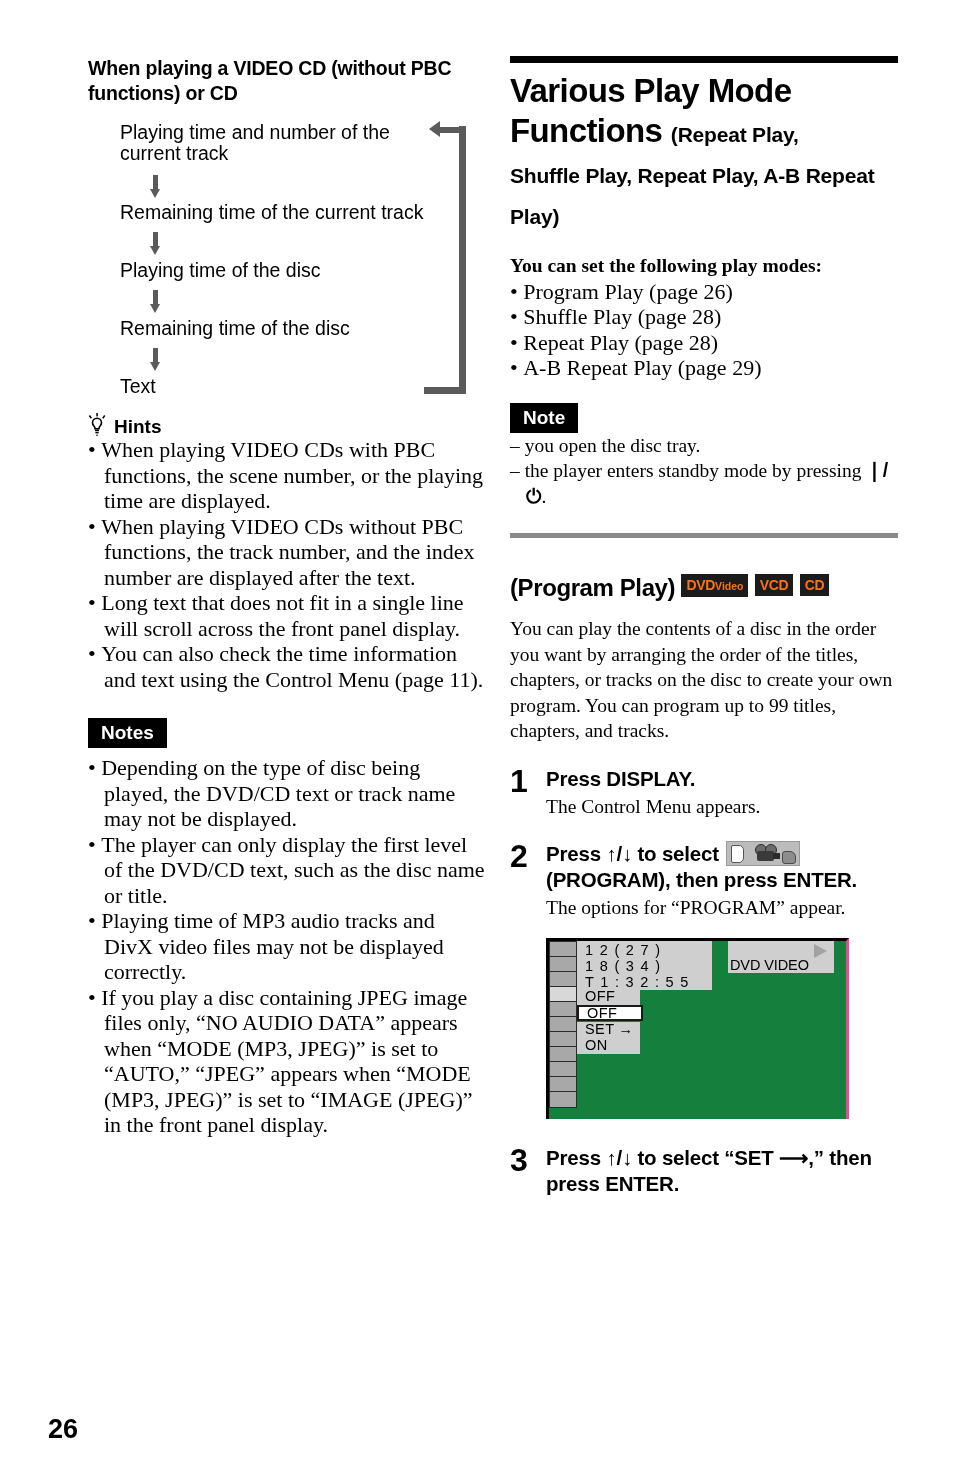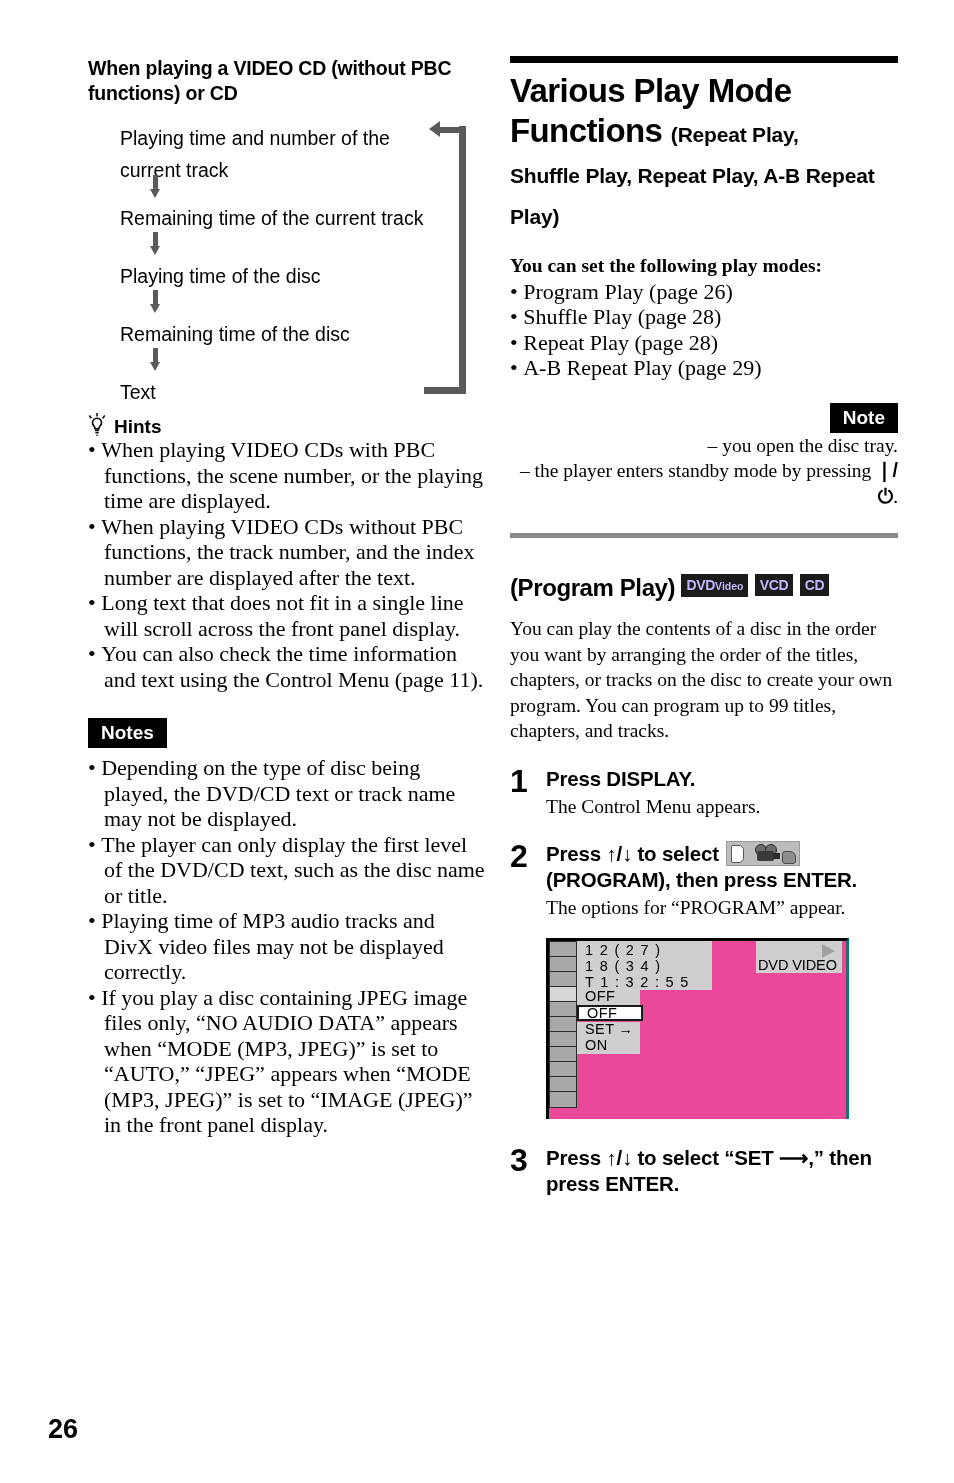--- a/index.html
+++ b/index.html
@@ -56,31 +56,31 @@
   }
   ul.dash > li::before{content:"\2013\00a0";}
 
   
   .badge-black{
     display:inline-block;background:#000;color:#fff;
     font-family:"Liberation Sans", sans-serif;font-weight:bold;
     font-size:19px;line-height:19px;padding:5px 13px 6px 13px;
   }
   .disc-badge{
-    display:inline-block;background:#1b1b1b;color:#c4b5fd;
+    display:inline-block;background:#1b1b1b;color:#f97316;
     font-family:"Liberation Sans", sans-serif;font-weight:bold;
     font-size:14px;line-height:14px;padding:4px 5px 4px 5px;
     vertical-align:6px;letter-spacing:-0.3px;
   }
   .disc-badge .lo{font-size:10.5px;letter-spacing:0;}
 
   
   .flow{position:relative;margin-top:6px;height:285px;}
   .flow .fl-txt{
-    position:absolute;font-size:19.5px;line-height:32px;
+    position:absolute;font-size:19.5px;line-height:21px;
     font-family:"Liberation Sans", sans-serif;font-weight:normal;
   }
   .flow .darrow{position:absolute;width:11px;}
   .flow .darrow .stem{width:5px;height:14px;background:#5a5a5a;margin-left:3px;}
   .flow .darrow .head{
     width:0;height:0;border-left:5.5px solid transparent;
     border-right:5.5px solid transparent;border-top:9px solid #5a5a5a;
   }
   .loop{position:absolute;}
   .loop .v{position:absolute;width:7px;background:#5a5a5a;}
@@ -140,22 +140,22 @@
     background:#2b2b2b;
   }
   .prog-icon .hand{
     position:absolute;left:55px;top:9px;width:12px;height:11px;
     background:#8d8d8d;border:1px solid #4a4a4a;border-radius:3px 6px 3px 3px;
   }
 
   
   .osd{
     position:relative;width:303px;height:181px;margin-top:18px;
-    background:#ec4899;border-top:3px solid #000;
-    border-left:3px solid #000;border-right:3px solid #0f766e;
+    background:#15803d;border-top:3px solid #000;
+    border-left:3px solid #000;border-right:3px solid #ec4899;
     box-sizing:border-box;
   }
   .osd .colcells{position:absolute;left:0px;top:0px;width:28px;}
   .osd .cell{
     height:16.1px;background:#a8a8a8;border:1px solid #2b2b2b;
     box-sizing:border-box;margin-top:-1px;
   }
   .osd .cell:first-child{margin-top:0;}
   .osd .cell.light{background:#d8d8d8;}
   .osd .info{
@@ -170,21 +170,21 @@
     background:#cfcfcf;
     font-family:"Liberation Sans", sans-serif;
     font-size:14.5px;line-height:15.5px;letter-spacing:0.4px;
     padding-left:8px;box-sizing:border-box;
   }
   .osd .opt.sel{
     background:#fff;border:2px solid #1a1a1a;
     width:66px;line-height:13px;
   }
   .osd .dvdbox{
-    position:absolute;right:4px;top:0px;width:86px;height:32px;
+    position:absolute;right:12px;top:0px;width:106px;height:32px;
     background:#cfcfcf;
   }
   .osd .dvdbox .tri{
     position:absolute;right:7px;top:3px;width:0;height:0;
     border-top:7px solid transparent;border-bottom:7px solid transparent;
     border-left:13px solid #a2a2a2;
   }
   .osd .dvdbox .lab{
     position:absolute;left:2px;bottom:0px;
     font-family:"Liberation Sans", sans-serif;
@@ -295,21 +295,21 @@
 
     <p class="body-txt" style="margin-top:16px;font-weight:bold;">You can set the following play modes:</p>
 
     <ul class="dots">
       <li>Program Play (page 26)</li>
       <li>Shuffle Play (page 28)</li>
       <li>Repeat Play (page 28)</li>
       <li>A-B Repeat Play (page 29)</li>
     </ul>
 
-    <div style="margin-top:22px;text-align:right;">
+    <div style="margin-top:22px;">
       <span class="badge-black">Note</span>
       <ul class="dash">
         <li>you open the disc tray.</li>
         <li><span>the player enters standby mode by pressing</span> <span class="power-glyph">❘/⏻</span><span>.</span></li>
       </ul>
     </div>
 
     <div style="margin-top:24px;">
       <div class="rule-gray"></div>
       <h2 class="sec-title">

